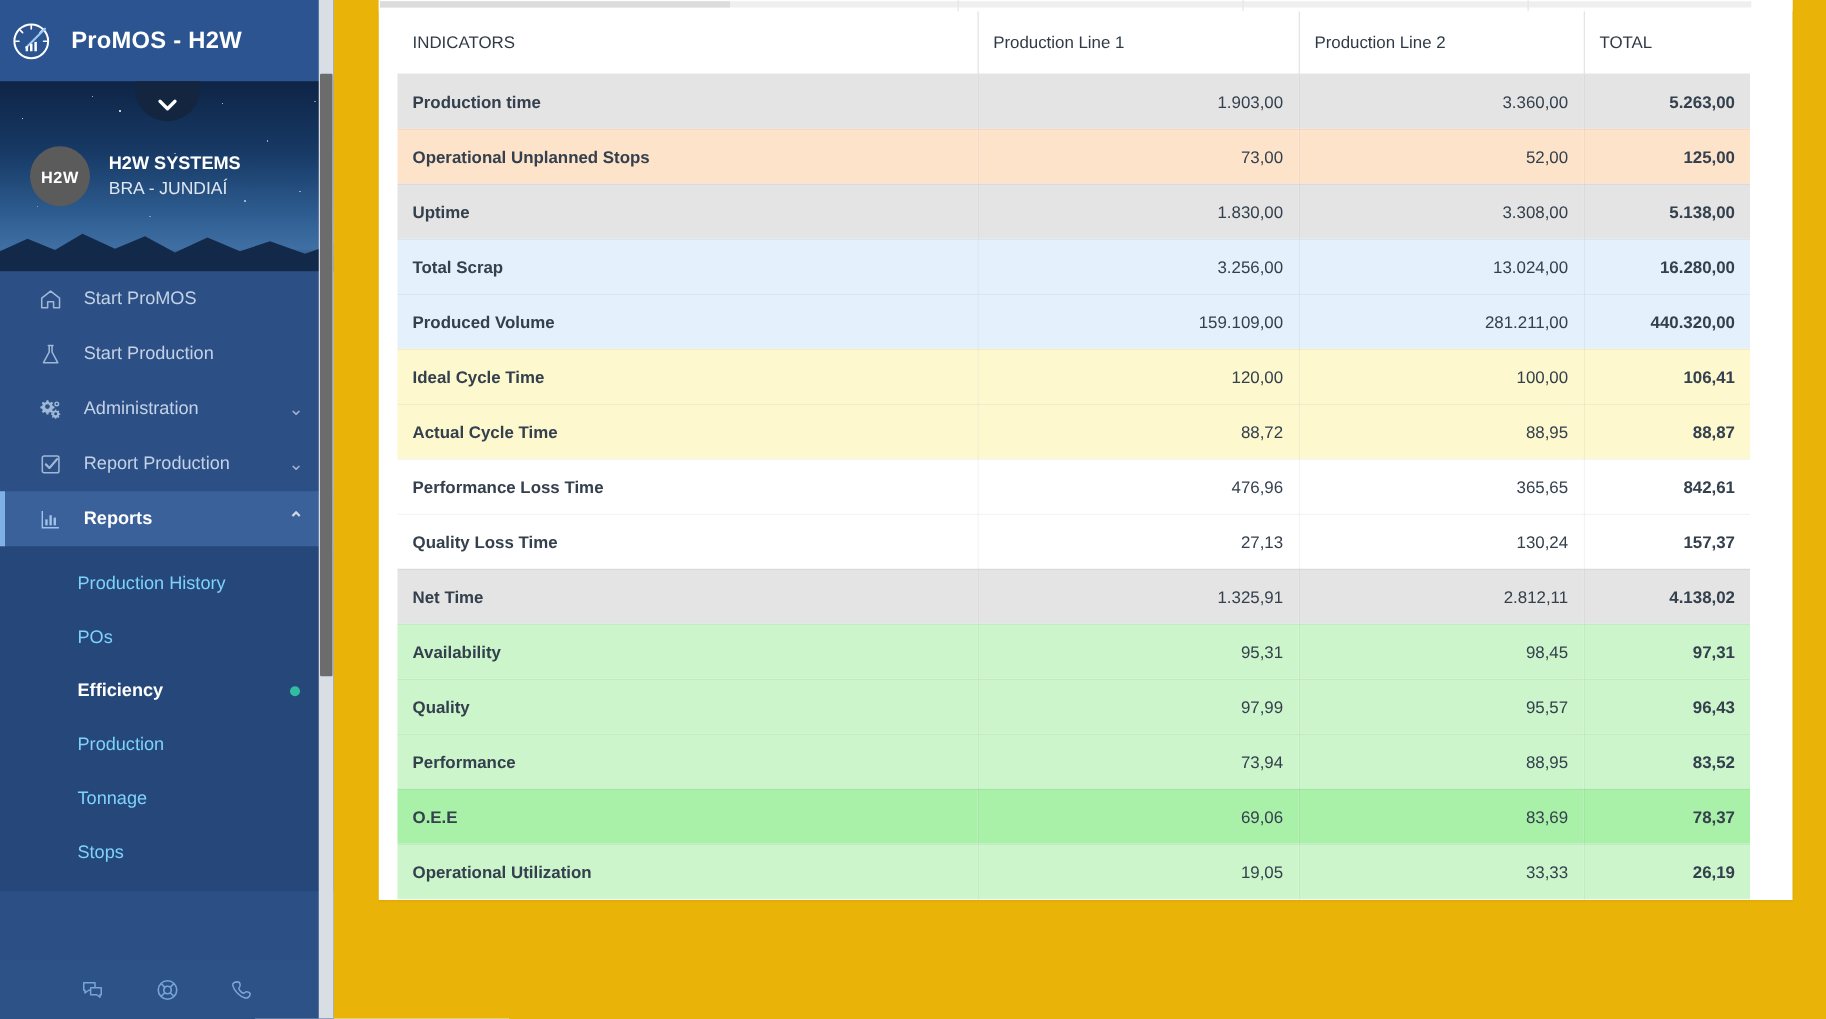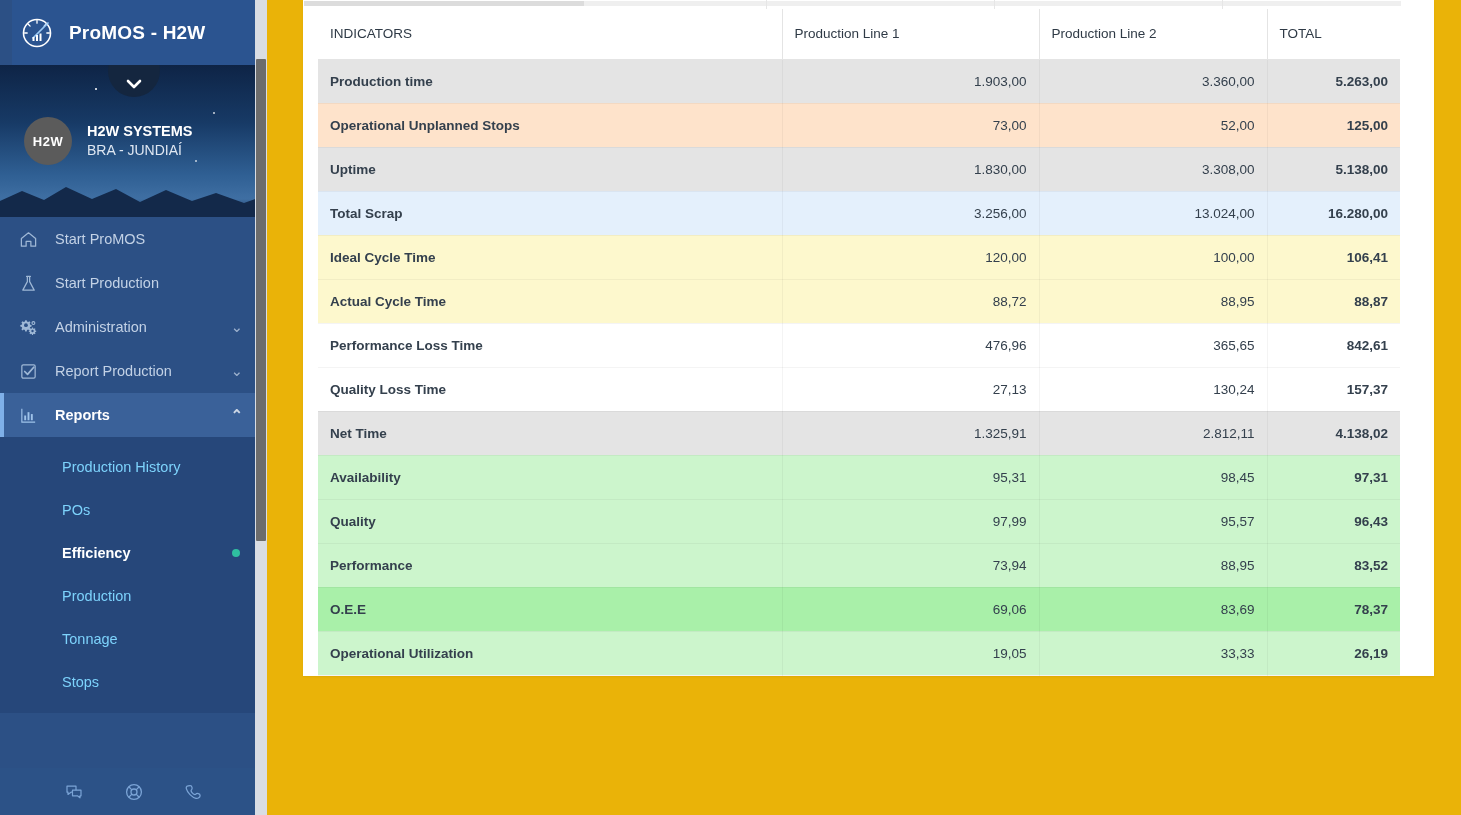--- a/index.html
+++ b/index.html
@@ -18,21 +18,20 @@
     position:relative;
     flex:0 0 267px;
     display:flex; flex-direction:column;
     overflow:hidden;
   }
   .brandbar {
     height:65px; background:#2b5490;
     display:flex; align-items:center; gap:14px;
     padding-left:7px;
     flex:0 0 65px;
-    margin-left:12px;
   }
   .brand-logo { width:36px; height:36px; flex:0 0 36px; }
   .brand-title { color:#ffffff; font-size:19px; font-weight:bold; letter-spacing:.2px; }
 
   .profile {
     position:relative; height:152px; flex:0 0 152px;
     background:linear-gradient(180deg,#0e2446 0%,#173a66 38%,#2f5f93 72%,#3f6fa3 88%,#1d3557 100%);
     overflow:hidden;
   }
   .stars { position:absolute; inset:0; opacity:.85;
@@ -64,21 +63,21 @@
     width:48px; height:48px; border-radius:50%;
     background:#5b5b5b; color:#fff; font-size:13px; font-weight:bold;
     display:flex; align-items:center; justify-content:center; letter-spacing:.5px;
   }
   .p-name { color:#ffffff; font-size:14.5px; font-weight:bold; line-height:1.35; }
   .p-sub  { color:#dfe7f2; font-size:14px; line-height:1.35; }
 
   .navscroll { flex:1 1 auto; position:relative; overflow:hidden; }
   .nav-item {
     height:44px; display:flex; align-items:center; gap:17px;
-    padding-left:18px; cursor:pointer; position:relative;
+    padding-left:30px; cursor:pointer; position:relative;
     color:#c3d2e6; font-size:14.5px;
   }
   .nav-item .ico { width:20px; height:20px; flex:0 0 20px; display:flex; align-items:center; justify-content:center; }
   .nav-item.active { background:#3a6199; color:#ffffff; font-weight:bold; }
   .nav-item.active::before {
     content:""; position:absolute; left:0; top:0; bottom:0; width:4px; background:#7fb0e8;
   }
   .chev { margin-left:auto; margin-right:24px; opacity:.75; }
   .submenu { background:#26477a; padding:8px 0 10px; }
   .sub-item {
@@ -347,20 +346,26 @@
               <td class="num">1.830,00</td>
               <td class="num">3.308,00</td>
               <td class="total">5.138,00</td>
             </tr>
             <tr class="r-blue">
               <td class="label">Total Scrap</td>
               <td class="num">3.256,00</td>
               <td class="num">13.024,00</td>
               <td class="total">16.280,00</td>
             </tr>
+            <tr class="r-blue">
+              <td class="label">Produced Volume</td>
+              <td class="num">159.109,00</td>
+              <td class="num">281.211,00</td>
+              <td class="total">440.320,00</td>
+            </tr>
             <tr class="r-yellow">
               <td class="label">Ideal Cycle Time</td>
               <td class="num">120,00</td>
               <td class="num">100,00</td>
               <td class="total">106,41</td>
             </tr>
             <tr class="r-yellow">
               <td class="label">Actual Cycle Time</td>
               <td class="num">88,72</td>
               <td class="num">88,95</td>

